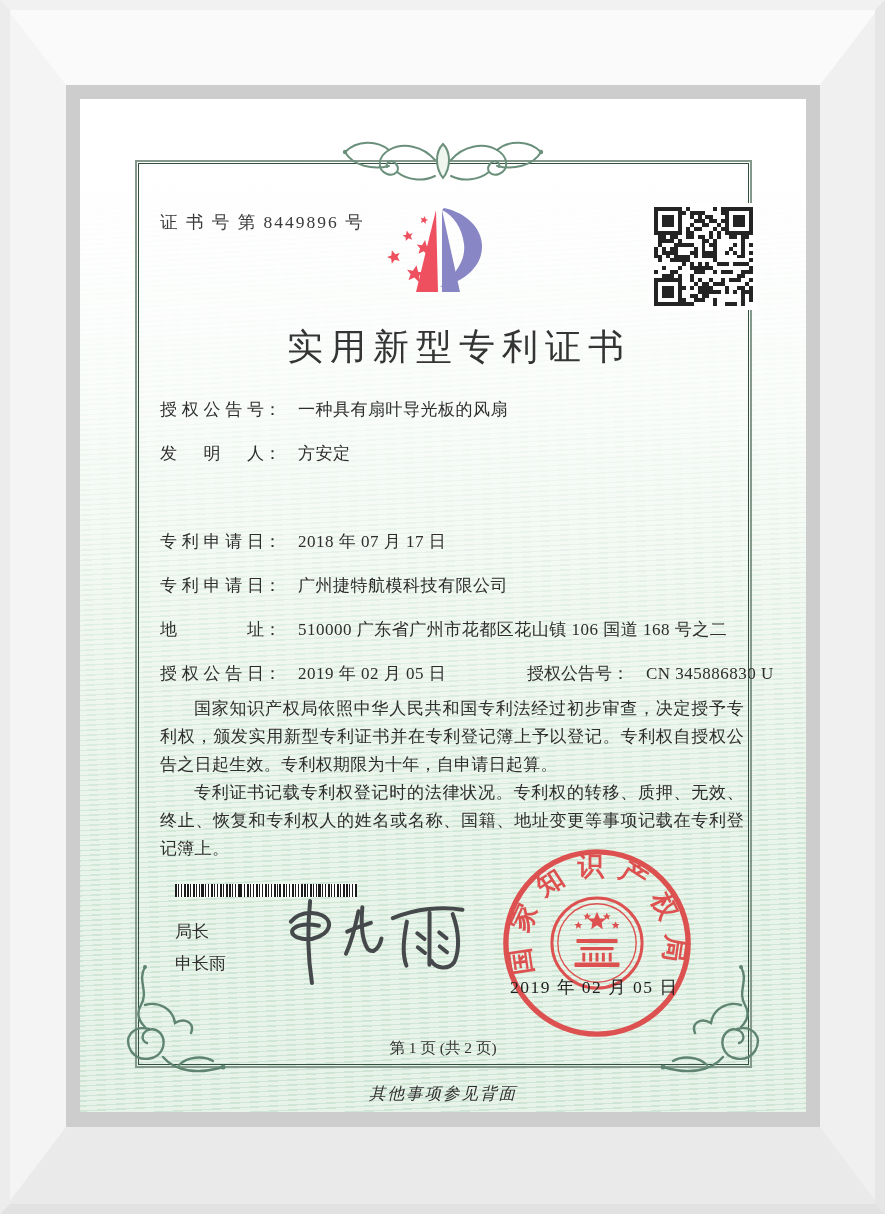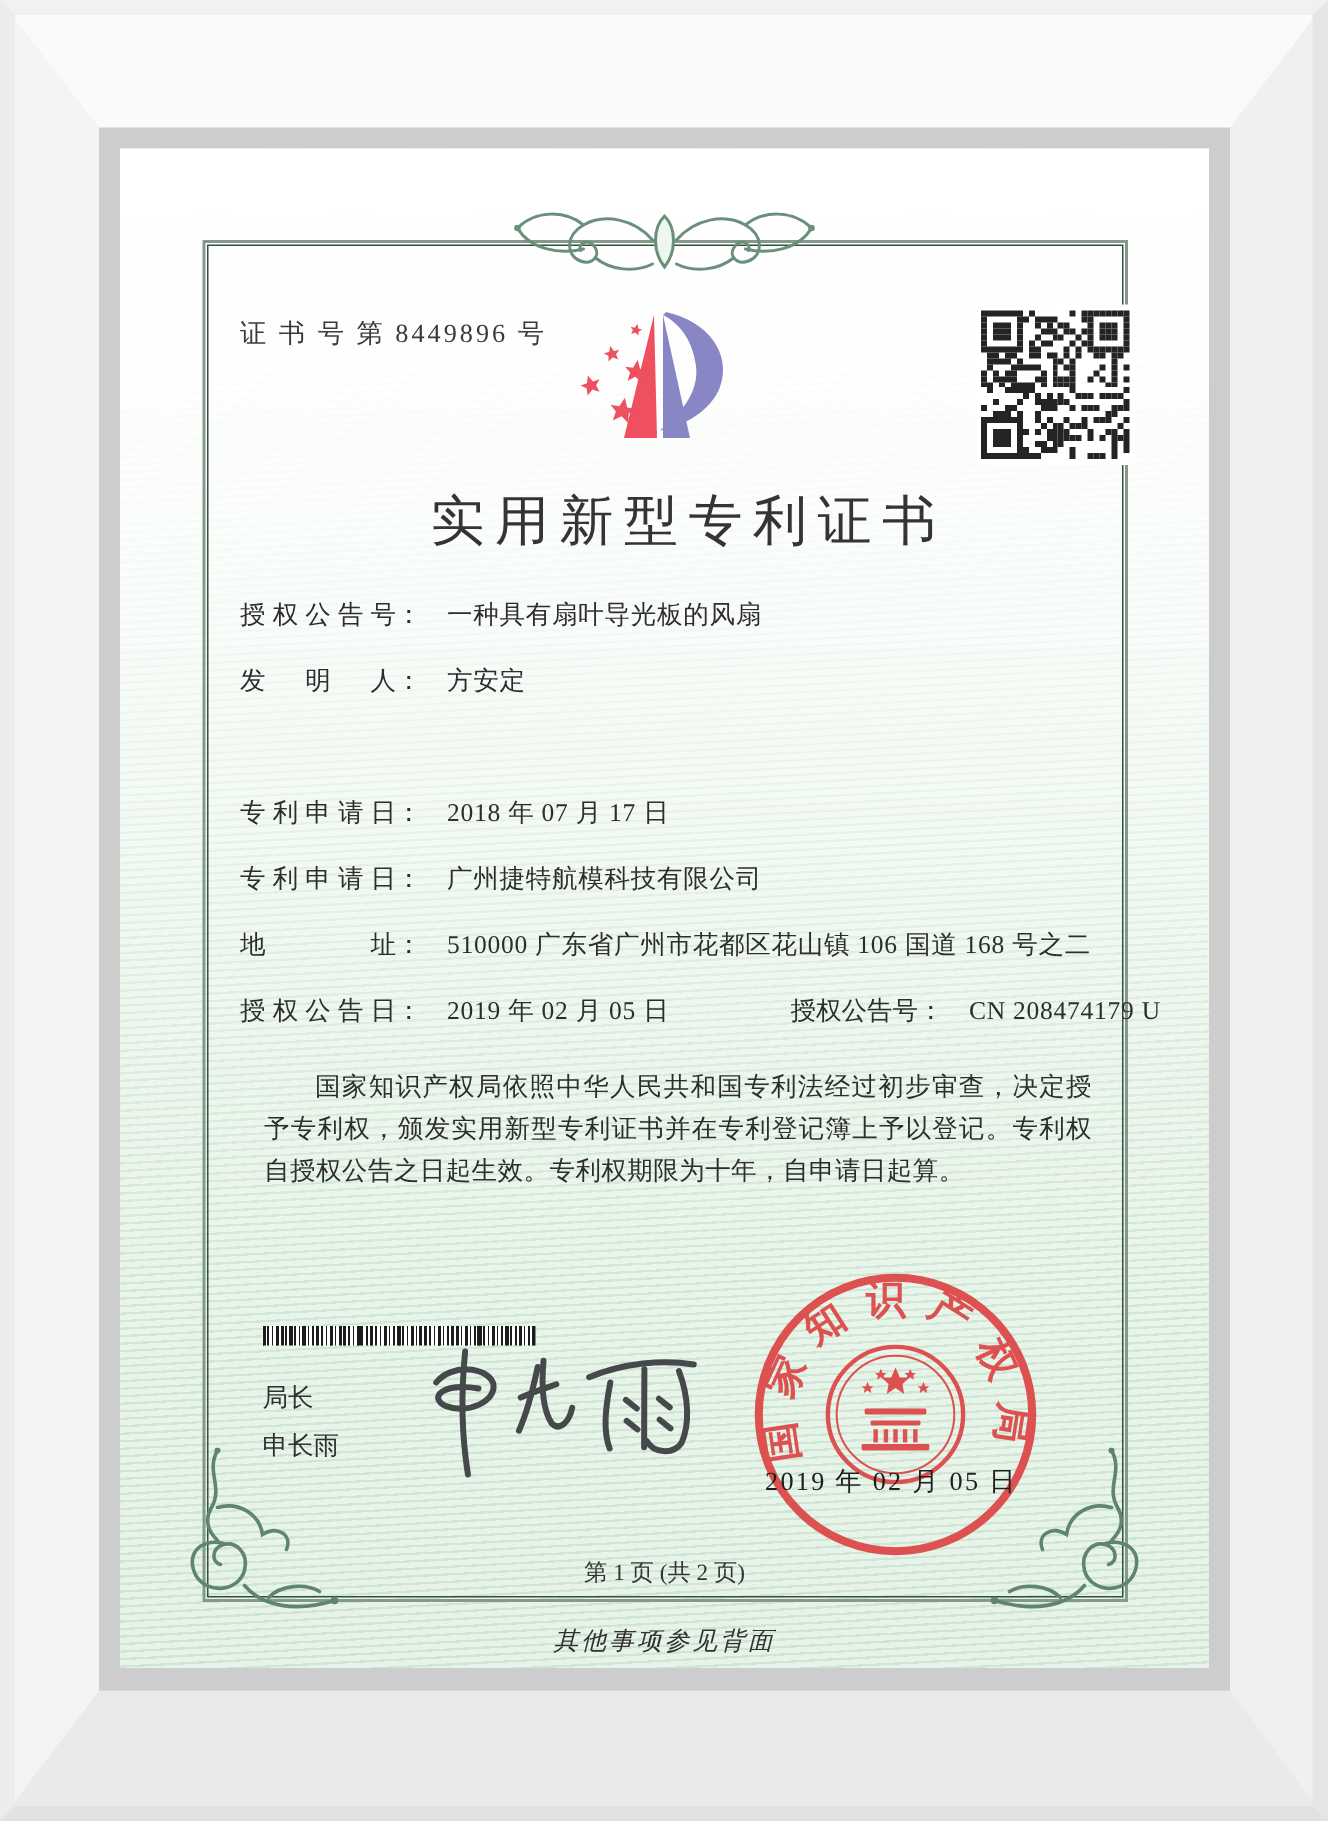--- a/index.html
+++ b/index.html
@@ -41,21 +41,21 @@
   .title{position:absolute;left:0;top:224px;width:100%;text-align:center;
          font-size:36px;letter-spacing:7px;color:#343434;font-weight:400;margin-left:16px;}
 
   .row{position:absolute;left:80px;width:600px;height:24px;font-size:17px;color:#2d2d2d;white-space:nowrap;}
   .row .lab{display:inline-block;width:104px;text-align:justify;text-align-last:justify;}
   .row .val{margin-left:17px;letter-spacing:.5px;}
   .row .pair2{position:absolute;left:367px;top:0;}
 
   .paras{position:absolute;left:80px;top:596px;width:584px;font-size:17px;line-height:28px;
          text-align:justify;color:#2d2d2d;letter-spacing:.3px;}
-  .paras p{margin:16px;text-indent:2em;}
+  .paras p{margin:0;text-indent:2em;}
 
   .barcode{position:absolute;left:95px;top:785px;width:182px;height:13px;background-color:#fff;
     background-image:
       repeating-linear-gradient(90deg,#1c1c1c 0 1px,transparent 1px 3px),
       repeating-linear-gradient(90deg,#1c1c1c 0 2px,transparent 2px 9px),
       repeating-linear-gradient(90deg,#1c1c1c 0 1px,transparent 1px 13px);}
 
   .signer-title{position:absolute;left:95px;top:821px;font-size:17px;}
   .signer-name{position:absolute;left:95px;top:853px;font-size:17px;}
 
@@ -467,26 +467,27 @@
     </div>
     <div class="row" style="top:475px">
       <span class="lab">专利申请日</span><span>：</span><span class="val">广州捷特航模科技有限公司</span>
     </div>
     <div class="row" style="top:519px">
       <span class="lab">地址</span><span>：</span><span class="val">510000 广东省广州市花都区花山镇 106 国道 168 号之二</span>
     </div>
     <div class="row" style="top:563px">
       <span class="lab">授权公告日</span><span>：</span><span class="val">2019 年 02 月 05 日</span>
       <span class="pair2">
-        <span>授权公告号</span><span>：</span><span class="val">CN 208474179 U</span>
+        <span>授权公告号</span><span>：</span><span class="val">CN 345886830 U</span>
       </span>
     </div>
 
     <div class="paras">
       <p>国家知识产权局依照中华人民共和国专利法经过初步审查，决定授予专利权，颁发实用新型专利证书并在专利登记簿上予以登记。专利权自授权公告之日起生效。专利权期限为十年，自申请日起算。</p>
+      <p>专利证书记载专利权登记时的法律状况。专利权的转移、质押、无效、终止、恢复和专利权人的姓名或名称、国籍、地址变更等事项记载在专利登记簿上。</p>
     </div>
 
     <div class="barcode"></div>
 
     <div class="signer-title">局长</div>
     <div class="signer-name">申长雨</div>
 
     <svg class="signature" viewBox="0 0 200 115">
       <g stroke="#45494b" stroke-width="4" fill="none" stroke-linecap="round" stroke-linejoin="round" transform="rotate(-2 100 57)">
         <path d="M44 16 C 41 38, 39 66, 43 98"></path>

